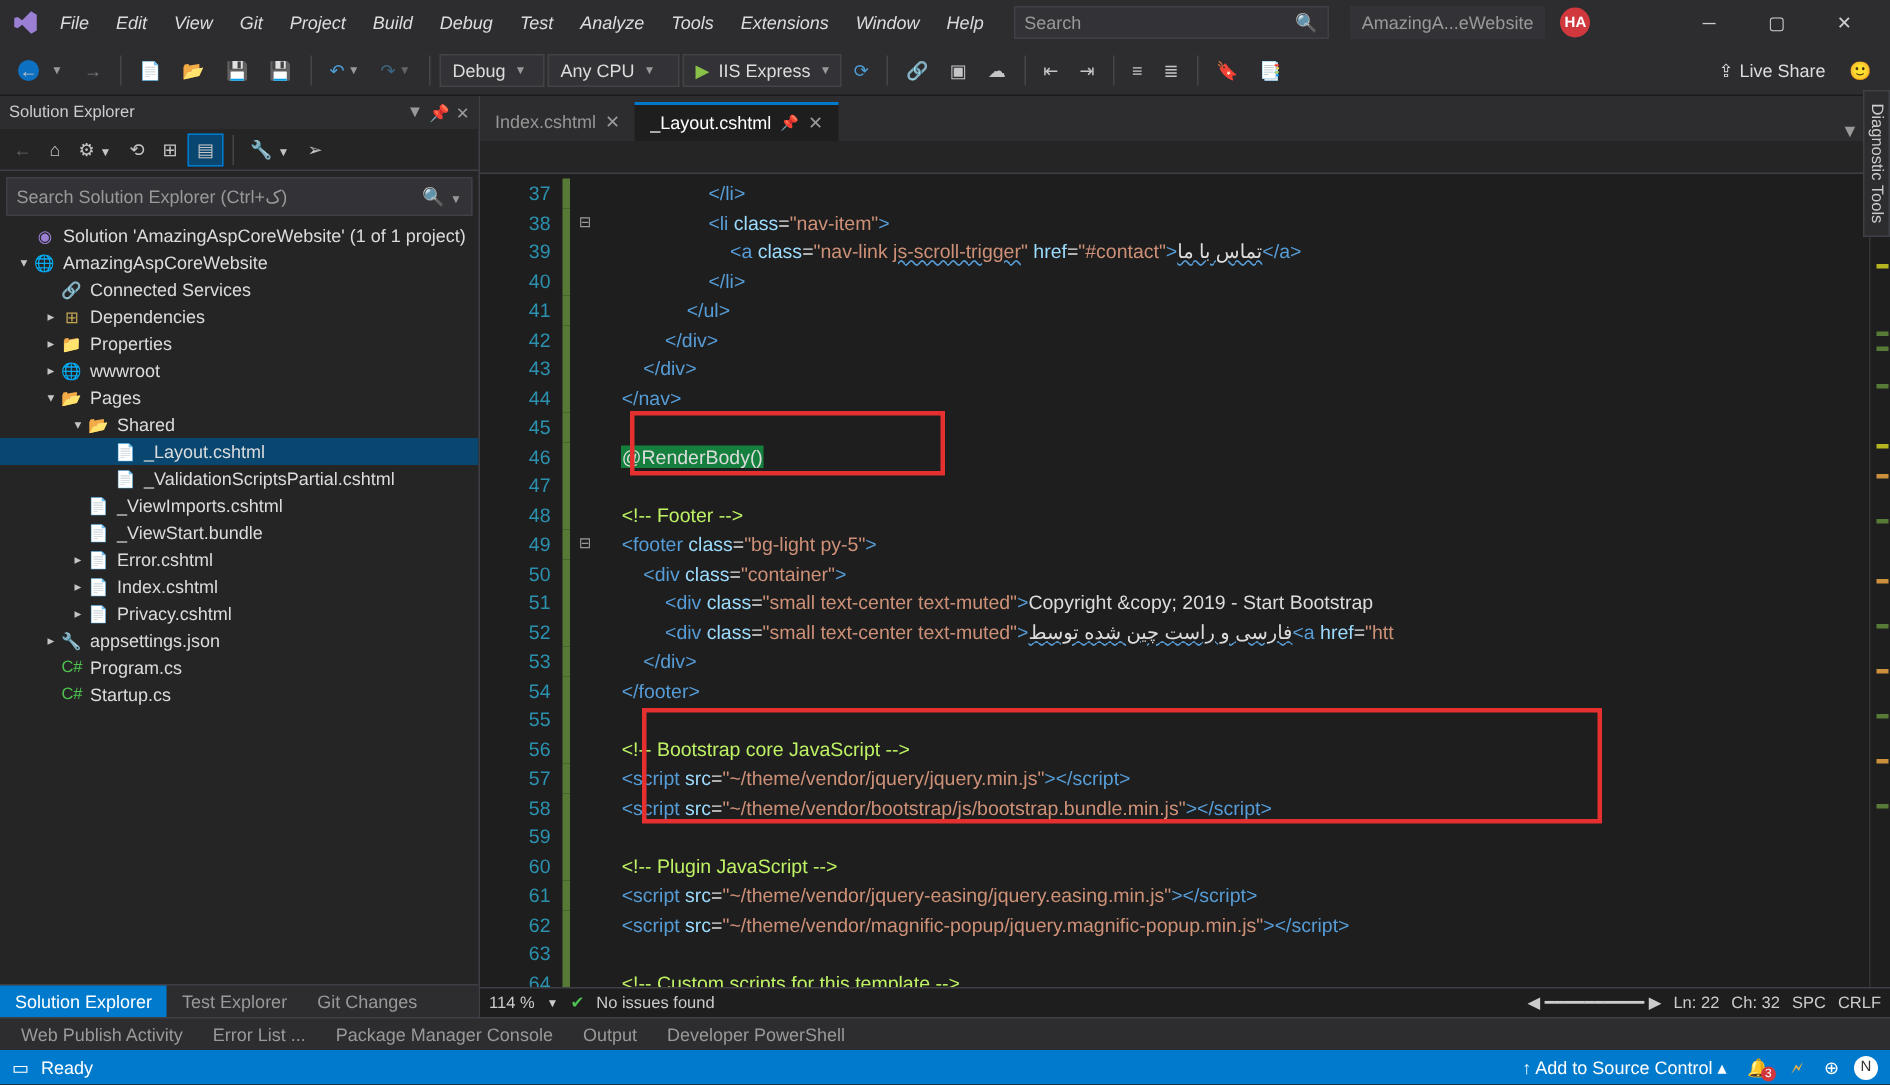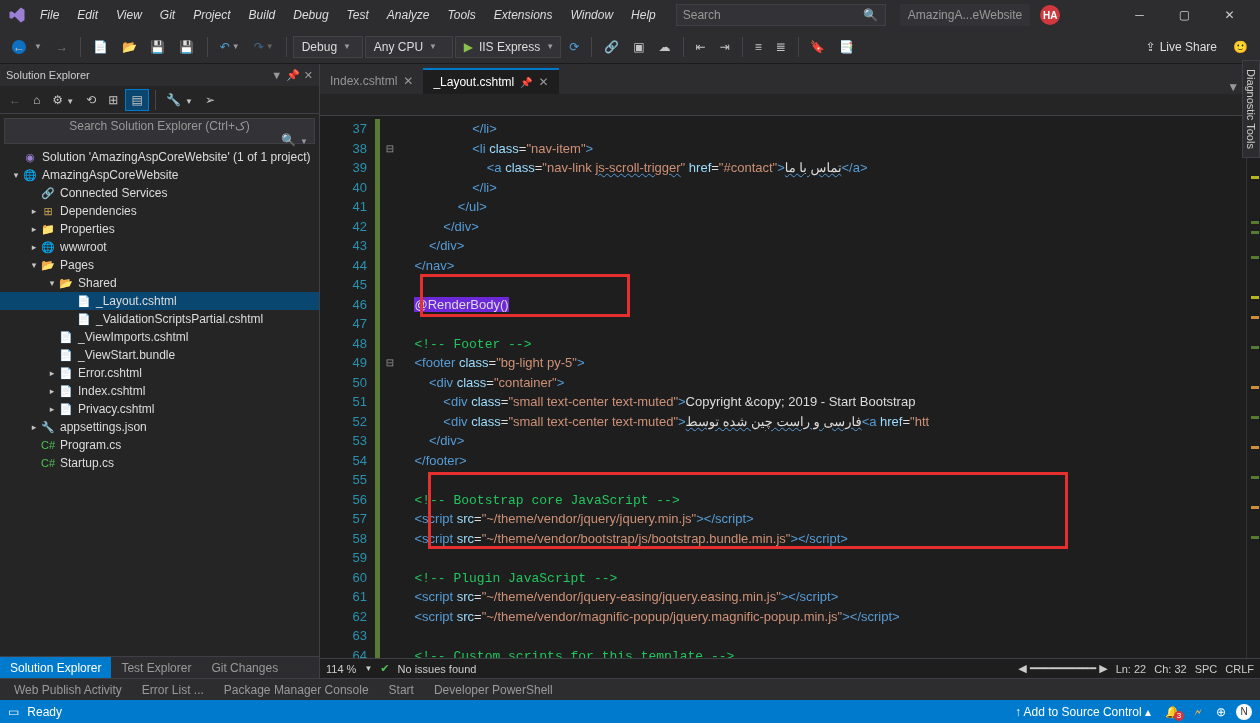--- a/index.html
+++ b/index.html
@@ -22,21 +22,21 @@
 .play { color: #8ac249; }
 .live-share { margin-left: auto; display: flex; align-items: center; gap: 4px; padding: 0 8px; color: #dcdcdc; }
 .workspace { flex: 1; display: flex; min-height: 0; }
 .panel { background: #252526; border-right: 1px solid #3f3f46; display: flex; flex-direction: column; }
 .solution-explorer { width: 320px; }
 .panel-header { height: 22px; background: #2d2d30; display: flex; align-items: center; padding: 0 6px; font-size: 11px; color: #ccc; }
 .panel-header .spacer { flex: 1; }
 .panel-header .hicon { margin-left: 4px; color: #999; cursor: pointer; font-size: 11px; }
 .se-toolbar { height: 28px; display: flex; align-items: center; gap: 2px; padding: 0 4px; border-bottom: 1px solid #3f3f46; }
 .se-toolbar .ic { padding: 3px 5px; color: #c5c5c5; cursor: pointer; }
-.se-search { height: 26px; margin: 4px; background: #333337; border: 1px solid #3f3f46; display: flex; align-items: center; padding: 0 6px; color: #999; flex-direction: column; }
+.se-search { height: 26px; margin: 4px; background: #333337; border: 1px solid #3f3f46; display: flex; align-items: center; padding: 0 6px; color: #999; }
 .se-search .mag { margin-left: auto; }
 .tree { overflow-y: auto; flex: 1; }
 .tree-item { display: flex; align-items: center; height: 18px; padding-right: 4px; cursor: pointer; white-space: nowrap; }
 .tree-item.selected { background: #094771; }
 .tree-item .exp { width: 12px; text-align: center; color: #c5c5c5; font-size: 9px; }
 .tree-item .ficon { width: 16px; text-align: center; margin-right: 4px; font-size: 11px; }
 .tree-item .lbl { color: #dcdcdc; font-size: 12px; }
 .tree-item.bold .lbl { font-weight: normal; }
 .editor-area { flex: 1; display: flex; flex-direction: column; background: #1e1e1e; min-width: 0; position: relative; }
 .tabs { height: 30px; background: #2d2d30; display: flex; align-items: flex-end; }
@@ -53,22 +53,22 @@
 .marks div { height: 19.5px; text-align: center; color: #999; font-size: 10px; }
 .change-bar { width: 5px; background: #1e1e1e; flex-shrink: 0; padding-top: 3px; }
 .change-bar div { height: 19.5px; }
 .cb-green { background: #577b36; }
 .code-lines { flex: 1; overflow: hidden; position: relative; padding-top: 3px; }
 .code-line { height: 19.5px; white-space: pre; }
 .c-tag { color: #569cd6; }
 .c-attr { color: #9cdcfe; }
 .c-str { color: #ce9178; }
 .c-text { color: #dcdcdc; }
-.c-comment { color: #22c55e; font-family: Liberation Mono, monospace; }
-.c-razor { color: #dcdcdc; background: #6d28d9; }
+.c-comment { color: #bef264; }
+.c-razor { color: #dcdcdc; background: #15803d; }
 .underline-wavy { text-decoration: underline wavy #569cd6; text-decoration-thickness: 1px; }
 .highlight-box { position: absolute; border: 3px solid #e63030; pointer-events: none; z-index: 5; }
 .overview-ruler { width: 14px; background: #1e1e1e; position: relative; border-left: 1px solid #333; }
 .ov-mark { position: absolute; right: 1px; width: 8px; height: 3px; }
 .ov-green { background: #577b36; }
 .ov-orange { background: #cc8f3c; }
 .ov-yellow { background: #b5b522; }
 .status-bottom-tabs { height: 22px; background: #2d2d30; display: flex; align-items: center; border-top: 1px solid #3f3f46; }
 .btab { padding: 0 10px; height: 22px; display: flex; align-items: center; color: #999; cursor: pointer; }
 .btab.active { background: #007acc; color: #fff; }
@@ -466,21 +466,21 @@
     </div>
   </div>
 
   <div class="side-tab-vert">Diagnostic Tools</div>
 </div>
 
 <div class="output-tabs" id="output-tabs">
     <div class="otab">Web Publish Activity</div>
     <div class="otab">Error List ...</div>
     <div class="otab">Package Manager Console</div>
-    <div class="otab">Start</div>
+    <div class="otab">Output</div>
     <div class="otab">Developer PowerShell</div>
   </div>
 
 <div class="status-bar">
   <span>▭</span>
   <span style="margin-left:8px">Ready</span>
   <span class="spacer"></span>
   <span><span>↑ </span><span>Add to Source Control</span> ▴</span>
   <span style="margin-left:14px" class="badge3">🔔</span>
   <span style="margin-left:14px;color:#f2b23e">🗲</span>

